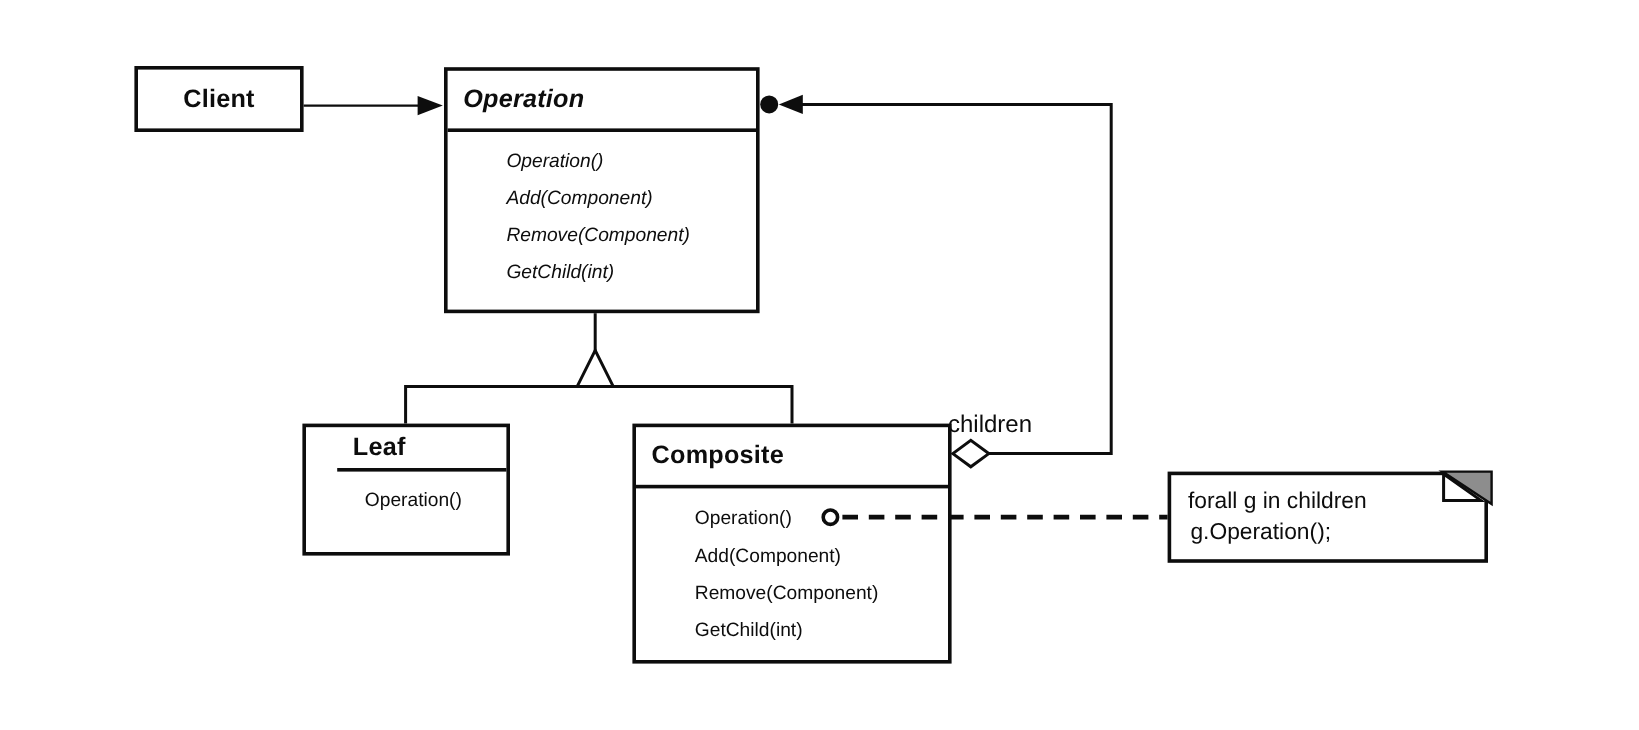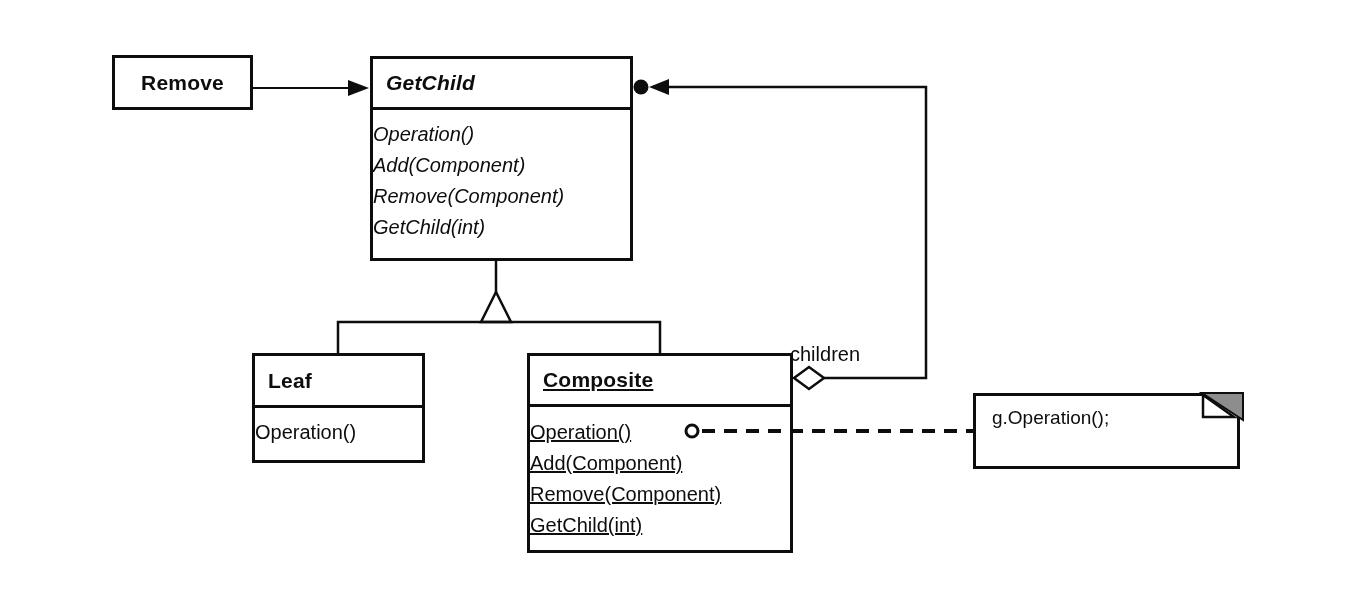--- a/index.html
+++ b/index.html
@@ -12,21 +12,21 @@
     box-sizing:border-box;z-index:1;
   }
   .uml-title{
     display:flex;align-items:center;font-weight:700;font-size:21px;
     border-bottom:3px solid #0d0d0d;box-sizing:border-box;padding-left:13px;
     letter-spacing:0.2px;
   }
   .uml-title.centered{justify-content:center;padding-left:0;}
   .uml-title.no-divider{border-bottom:none;}
   .uml-methods{
-    box-sizing:border-box;padding-left:0;font-size:20px;line-height:31px;
+    box-sizing:border-box;padding-left:22px;font-size:16px;line-height:31px;margin-left:27px;
   }
   .italic{font-style:italic;}
   .method-line{white-space:nowrap;}
   .float-label{
     position:absolute;font-size:20px;z-index:2;white-space:nowrap;
   }
   .note-box{
     position:absolute;background:#ffffff;border:3px solid #0d0d0d;
     box-sizing:border-box;z-index:1;font-size:19px;line-height:26px;
     padding-top:9px;
@@ -37,53 +37,54 @@
     position:absolute;left:0;top:0;width:1366px;height:608px;
     z-index:5;pointer-events:none;
   }
 </style>
 </head>
 <body>
 
 <div class="stage">
 
   <div class="uml-box" style="left:112px;top:55px;width:141px;height:55px;">
-    <div class="uml-title centered no-divider" style="height:49px;">Remove</div>
+    <div class="uml-title centered no-divider" style="height:49px;">Client</div>
   </div>
 
   <div class="uml-box" style="left:370px;top:56px;width:263px;height:205px;">
-    <div class="uml-title italic" style="height:51px;">GetChild</div>
+    <div class="uml-title italic" style="height:51px;">Operation</div>
     <div class="uml-methods italic" style="padding-top:9px;">
       <div class="method-line">Operation()</div>
       <div class="method-line">Add(Component)</div>
       <div class="method-line">Remove(Component)</div>
       <div class="method-line">GetChild(int)</div>
     </div>
   </div>
 
   <div class="uml-box" style="left:252px;top:353px;width:173px;height:110px;">
-    <div class="uml-title" style="height:52px;">Leaf</div>
+    <div class="uml-title" style="height:37px;margin-left:26px;">Leaf</div>
     <div class="uml-methods" style="padding-top:9px;">
       <div class="method-line">Operation()</div>
     </div>
   </div>
 
-  <div class="uml-box" style="left:527px;top:353px;width:266px;height:200px;text-decoration:underline;">
+  <div class="uml-box" style="left:527px;top:353px;width:266px;height:200px;">
     <div class="uml-title" style="height:51px;">Composite</div>
     <div class="uml-methods" style="padding-top:10px;">
       <div class="method-line">Operation()</div>
       <div class="method-line">Add(Component)</div>
       <div class="method-line">Remove(Component)</div>
       <div class="method-line">GetChild(int)</div>
     </div>
   </div>
 
   <div class="float-label" style="left:790px;top:343px;">children</div>
 
   <div class="note-box" style="left:973px;top:393px;width:267px;height:76px;">
+    <div class="note-line1">forall g in children</div>
     <div class="note-line2">g.Operation();</div>
   </div>
 
   <svg class="connectors" viewBox="0 0 1366 608">
 
     <g>
       <line x1="253" y1="88" x2="351" y2="88" stroke="#0d0d0d" stroke-width="2"></line>
       <polygon points="369,88 348,80 348,96" fill="#0d0d0d"></polygon>
     </g>
 

